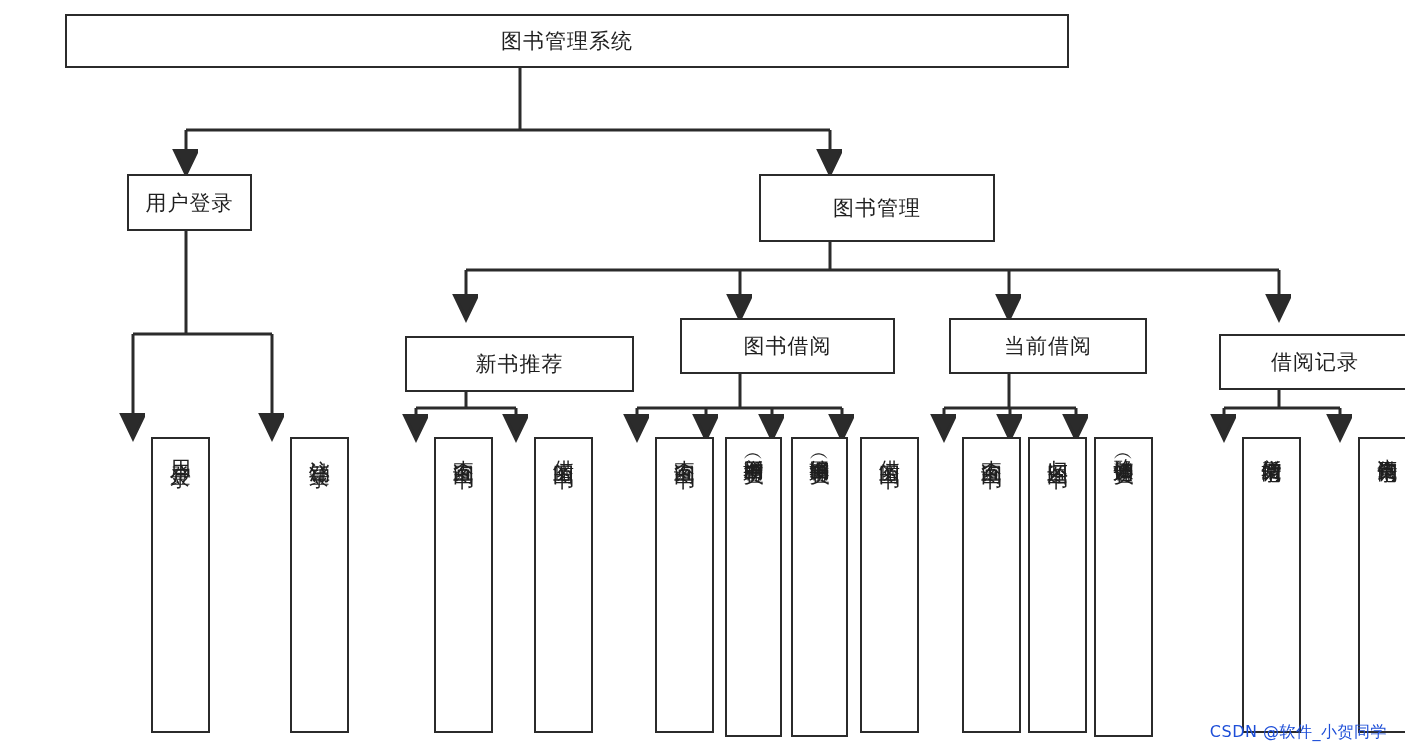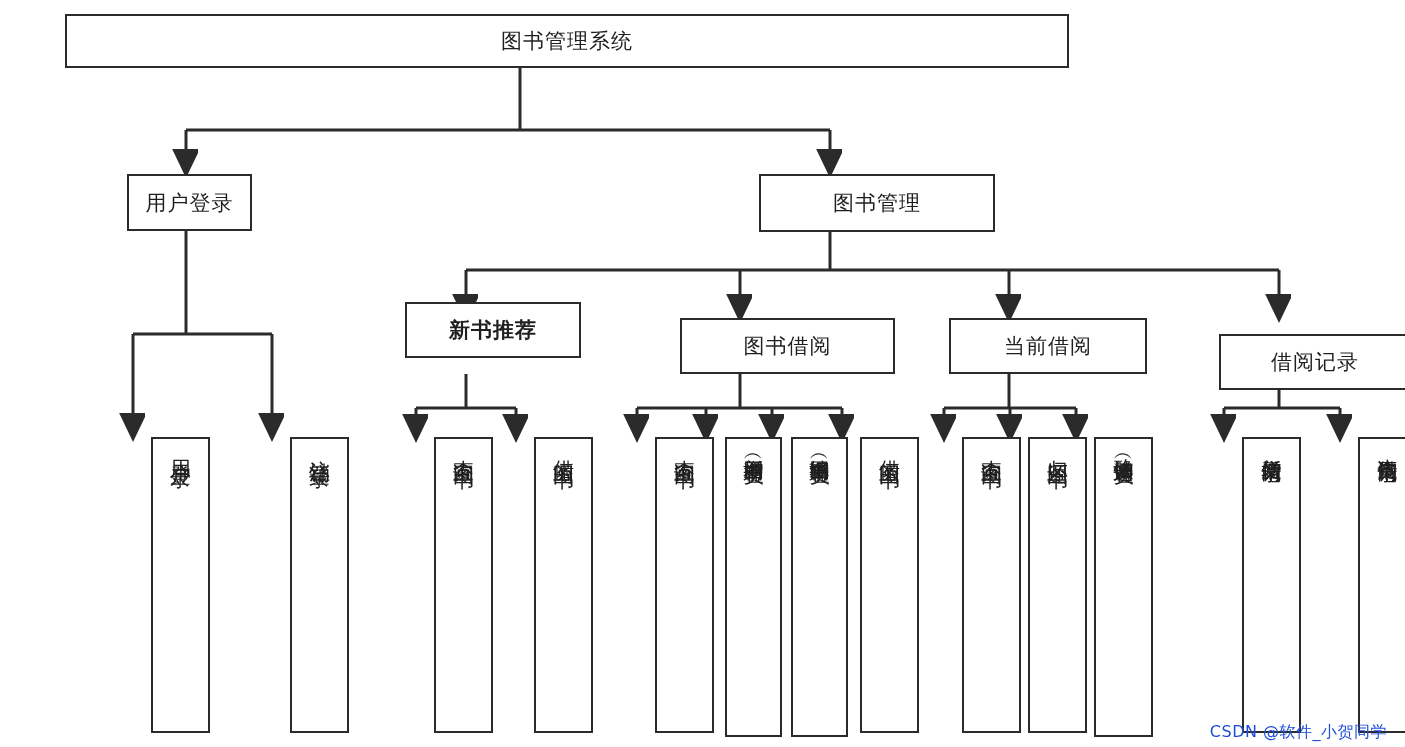--- a/index.html
+++ b/index.html
@@ -97,23 +97,23 @@
     <line x1="1224" y1="408" x2="1340" y2="408"></line>
     <line x1="1224" y1="408" x2="1224" y2="427" marker-end="url(#arrow)"></line>
     <line x1="1340" y1="408" x2="1340" y2="427" marker-end="url(#arrow)"></line>
   </g>
 </svg>
 
 <div class="node horiz" style="left:18px;top:14px;width:1004px;height:54px;">图书管理系统</div>
 
 <div class="node horiz" style="left:80px;top:174px;width:125px;height:57px;">用户登录</div>
 
-<div class="node horiz" style="left:712px;top:174px;width:236px;height:58px;">图书管理</div>
+<div class="node horiz" style="left:712px;top:174px;width:236px;height:68px;">图书管理</div>
 
-<div class="node horiz" style="left:358px;top:302px;width:176px;height:56px;font-weight:bold;">新书推荐</div>
+<div class="node horiz" style="left:358px;top:336px;width:229px;height:56px;">新书推荐</div>
 
 <div class="node horiz" style="left:633px;top:318px;width:215px;height:56px;">图书借阅</div>
 
 <div class="node horiz" style="left:902px;top:318px;width:198px;height:56px;">当前借阅</div>
 
 <div class="node horiz" style="left:1172px;top:334px;width:192px;height:56px;">借阅记录</div>
 
 <div class="node vert" style="left:104px;top:437px;width:59px;height:296px;">用户登录</div>
 
 <div class="node vert" style="left:243px;top:437px;width:59px;height:296px;">注销登录</div>

